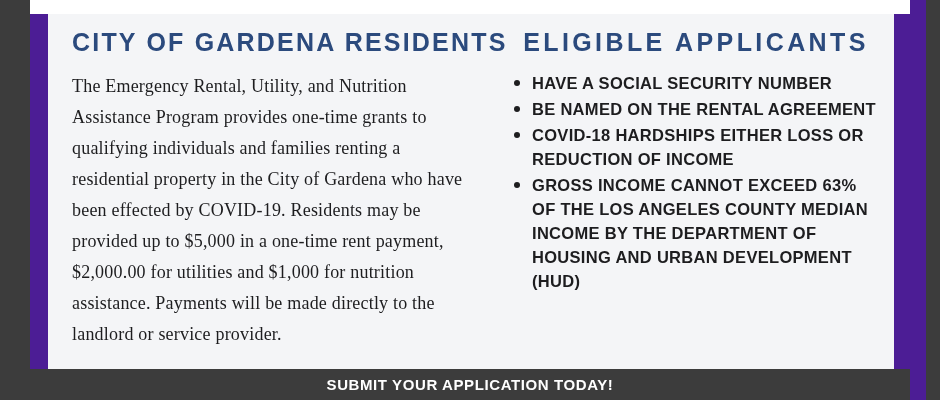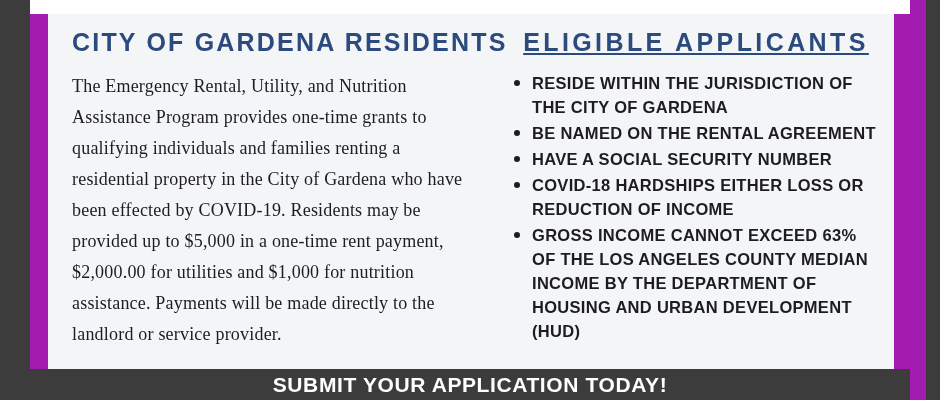--- a/index.html
+++ b/index.html
@@ -20,21 +20,21 @@
     background: #3c3c3c;
     box-sizing: border-box;
   }
   
   .sheet {
     position: absolute;
     left: 30px;
     top: 0;
     width: 896px;
     height: 400px;
-    background: #a21caf;
+    background: #4c1d95;
   }
   .topbar {
     position: absolute;
     left: 0;
     top: 0;
     width: 880px;
     height: 14px;
     background: #ffffff;
   }
   .panel {
@@ -64,21 +64,20 @@
     font-family: "Liberation Sans", sans-serif;
     font-weight: bold;
     font-size: 25px;
     letter-spacing: 2.2px;
     text-align: center;
     margin: 0 0 14px 0;
     white-space: nowrap;
   }
   .col-right .col-title {
     letter-spacing: 3.4px;
-    text-decoration: underline;
   }
   .body-text {
     color: #1d1d1f;
     font-family: "Liberation Serif", serif;
     font-size: 18px;
     line-height: 31px;
     letter-spacing: 0.2px;
     margin: 0;
   }
   ul.bullets {
@@ -117,21 +116,21 @@
   }
   .footer-text {
     position: absolute;
     left: 0;
     top: 0;
     width: 880px;
     text-align: center;
     color: #ffffff;
     font-family: "Liberation Sans", sans-serif;
     font-weight: bold;
-    font-size: 21px;
+    font-size: 15px;
     letter-spacing: 0.6px;
     line-height: 31px;
     white-space: nowrap;
   }
   .edge-left, .edge-right {
     position: absolute;
     top: 0;
     width: 30px;
     height: 400px;
     background: #3c3c3c;
@@ -152,23 +151,22 @@
     <div class="panel">
 
       <div class="col col-left">
         <h2 class="col-title">CITY OF GARDENA RESIDENTS</h2>
         <p class="body-text">The Emergency Rental, Utility, and Nutrition Assistance Program provides one-time grants to qualifying individuals and families renting a residential property in the City of Gardena who have been effected by COVID-19. Residents may be provided up to $5,000 in a one-time rent payment, $2,000.00 for utilities and $1,000 for nutrition assistance. Payments will be made directly to the landlord or service provider.</p>
       </div>
 
       <div class="col col-right">
         <h2 class="col-title">ELIGIBLE APPLICANTS</h2>
         <ul class="bullets">
-          <li>RESIDE WITHIN THE JURISDICTION OF THE CITY OF GARDENA</li>
+          <li>HAVE A SOCIAL SECURITY NUMBER</li>
           <li>BE NAMED ON THE RENTAL AGREEMENT</li>
-          <li>HAVE A SOCIAL SECURITY NUMBER</li>
           <li>COVID-18 HARDSHIPS EITHER LOSS OR REDUCTION OF INCOME</li>
           <li>GROSS INCOME CANNOT EXCEED 63% OF THE LOS ANGELES COUNTY MEDIAN INCOME BY THE DEPARTMENT OF HOUSING AND URBAN DEVELOPMENT (HUD)</li>
         </ul>
       </div>
 
     </div>
   </div>
 
   <div class="footer">
     <div class="footer-text">SUBMIT YOUR APPLICATION TODAY!</div>

